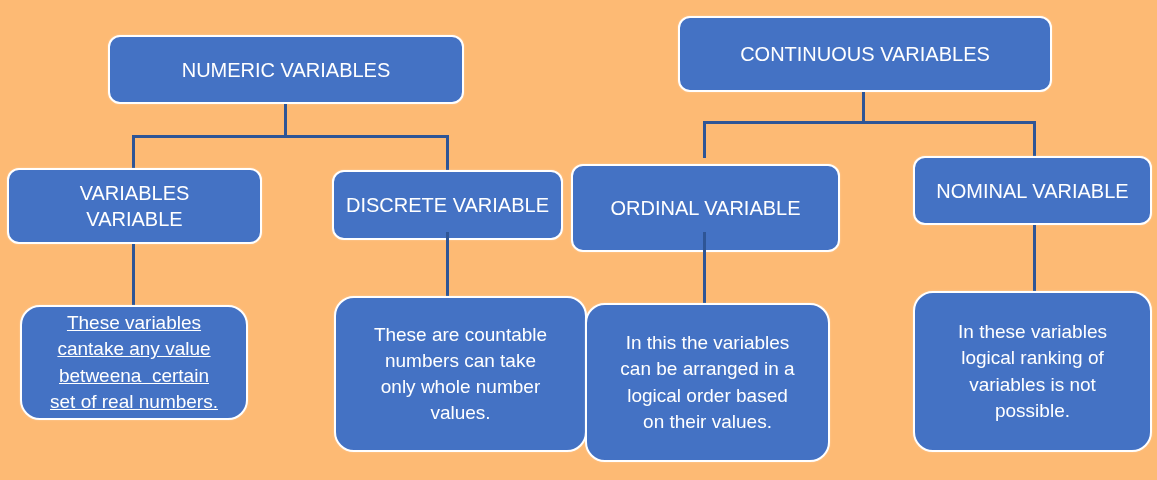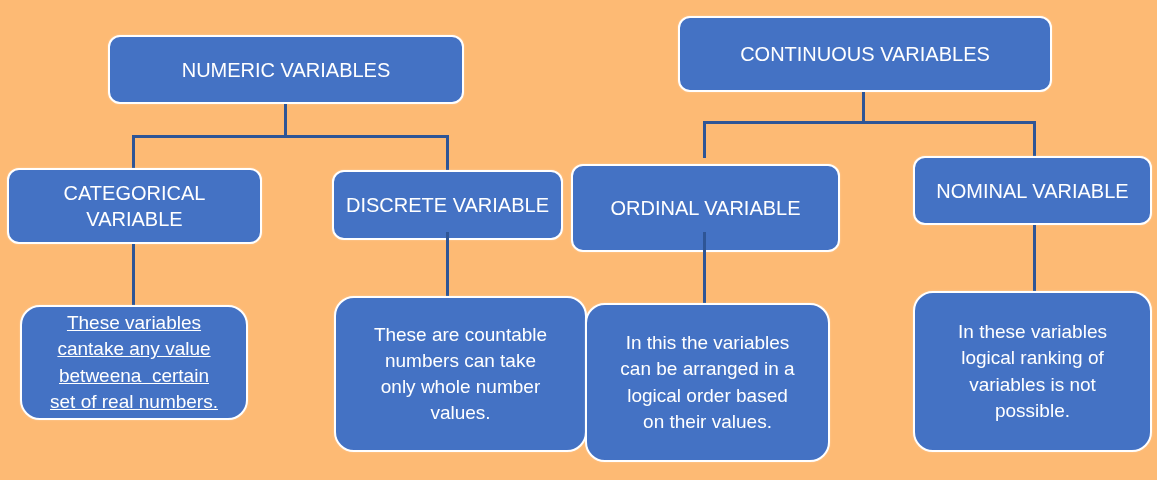--- a/index.html
+++ b/index.html
@@ -56,21 +56,21 @@
   <div class="line" style="left:284px; top:104px; width:3px; height:33px;"></div>
   <div class="line" style="left:132px; top:135px; width:317px; height:3px;"></div>
   <div class="line" style="left:132px; top:135px; width:3px; height:33px;"></div>
   <div class="line" style="left:446px; top:135px; width:3px; height:35px;"></div>
 
   <div class="line" style="left:862px; top:92px; width:3px; height:32px;"></div>
   <div class="line" style="left:703px; top:121px; width:333px; height:3px;"></div>
   <div class="line" style="left:703px; top:121px; width:3px; height:37px;"></div>
   <div class="line" style="left:1033px; top:121px; width:3px; height:35px;"></div>
 
-  <div class="node title-node" style="left:7px; top:168px; width:255px; height:76px;">CATEGORICAL
+  <div class="node title-node" style="left:7px; top:168px; width:255px; height:76px;">VARIABLES
 VARIABLE</div>
 
   <div class="node title-node" style="left:332px; top:170px; width:231px; height:70px;">DISCRETE VARIABLE</div>
 
   <div class="node title-node" style="left:571px; top:164px; width:269px; height:88px;">ORDINAL VARIABLE</div>
 
   <div class="node title-node" style="left:913px; top:156px; width:239px; height:69px;">NOMINAL VARIABLE</div>
 
   <div class="line" style="left:132px; top:244px; width:3px; height:61px;"></div>
   <div class="line" style="left:446px; top:232px; width:3px; height:64px;"></div>

